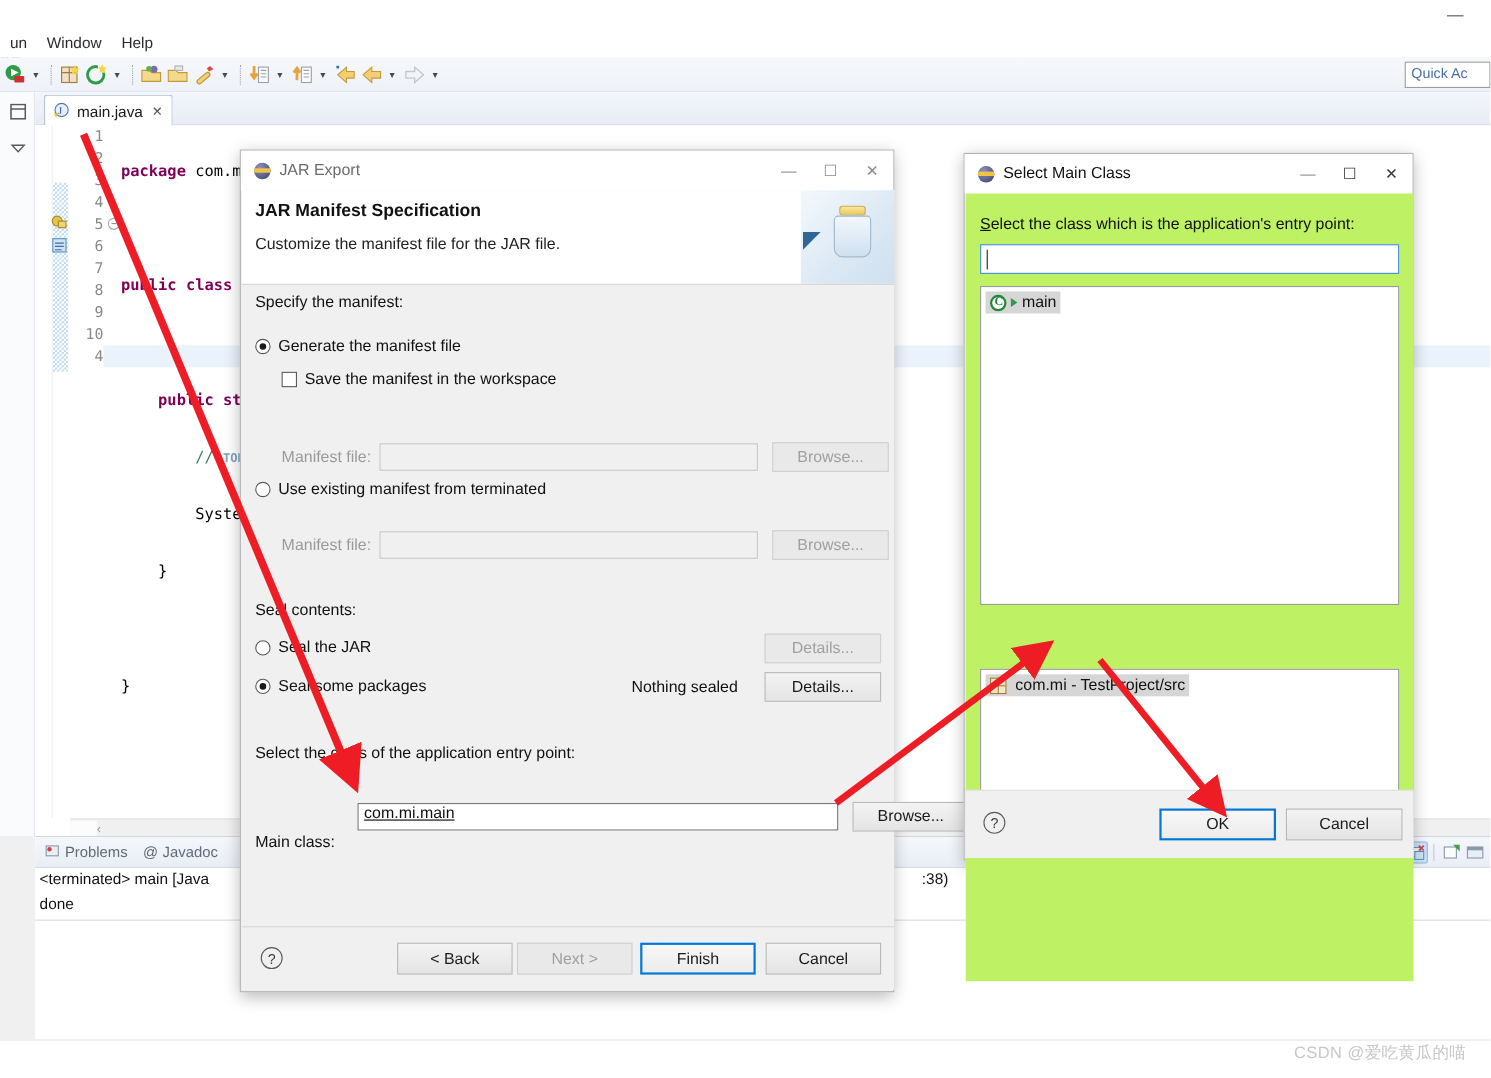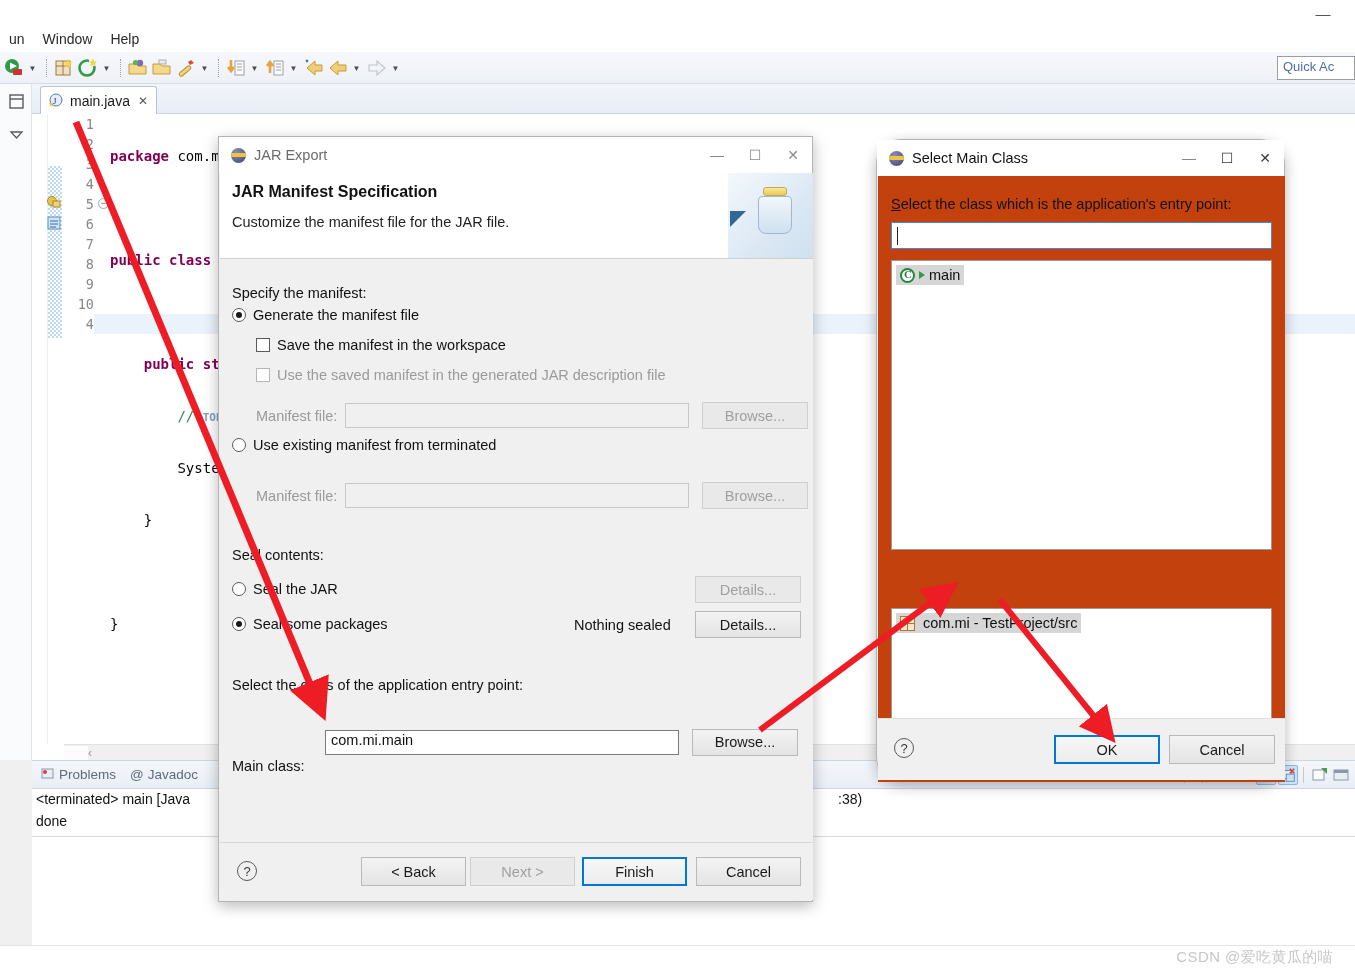--- a/index.html
+++ b/index.html
@@ -294,22 +294,22 @@
     width: 20px; height: 20px; border: 1.5px solid #5a5a5a; border-radius: 50%;
     display:flex; align-items:center; justify-content:center;
     font-size: 13px; color: #3a3a3a;
   }
   .jar-footer {
     position: absolute; left: 1px; bottom: 1px; width: 593px; height: 58px;
     background: #f0f0f0; border-top: 1px solid #d8d8d8;
   }
 
   
-  #select-main { left: 876px; top: 139px; width: 409px; height: 643px; border-radius: 25px; }
-  .smc-body { position: absolute; left: 1px; top: 36px; width: 407px; height: 606px; background:#c2410c; }
+  #select-main { left: 876px; top: 139px; width: 409px; height: 643px; }
+  .smc-body { position: absolute; left: 1px; top: 36px; width: 407px; height: 716px; background:#bef264; }
   .smc-prompt { position: absolute; left: 13px; top: 20px; font-size: 14.5px; color: #111; }
   .smc-prompt u { text-decoration: underline; }
   .smc-input {
     position: absolute; left: 13px; top: 46px; width: 381px; height: 27px;
     background: #fff; border: 1px solid #3c8ad9;
   }
   .smc-caret {
     position: absolute; left: 5px; top: 4px; width: 1px; height: 18px; background: #222;
   }
   .smc-list {
@@ -667,38 +667,34 @@
         <div class="jar-bottle">
           <div class="lid"></div>
             <div class="body"></div>
         </div>
         <div class="jar-arrow"></div>
       </div>
     </div>
 
     <div class="jar-body">
 
-      <div class="row" style="left:12px;top:26px;justify-content:center;">
+      <div class="row" style="left:12px;top:8px;justify-content:center;">
         <span class="lbl">Specify the manifest:</span>
       </div>
 
       <div class="row" style="left:12px;top:48px;">
         <span class="radio on"></span>
         <span class="lbl">Generate the manifest file</span>
       </div>
 
       <div class="row" style="left:36px;top:78px;">
         <span class="checkbox"></span>
         <span class="lbl">Save the manifest in the workspace</span>
       </div>
 
-      <div class="row" style="left:36px;top:108px;">
-        <span class="checkbox dim"></span>
-        <span class="lbl dim">Use the saved manifest in the generated JAR description file</span>
-      </div>
 
       <div class="row" style="left:36px;top:143px;">
         <span class="lbl dim" style="width:82px;">Manifest file:</span>
         <span class="tfield" style="width:344px;">
           <span class="tfield-inner"></span>
         </span>
         <span class="btn disabled" style="width:106px;margin-left:6px;">Browse...</span>
       </div>
 
       <div class="row" style="left:12px;top:178px;">
@@ -730,21 +726,21 @@
       </div>
       <span class="lbl" style="position:absolute;left:354px;top:358px;">Nothing sealed</span>
       <span class="btn" style="position:absolute;left:475px;top:352px;width:106px;">Details...</span>
 
       <div class="row" style="left:12px;top:418px;">
         <span class="lbl">Select the class of the application entry point:</span>
       </div>
 
       <div class="row" style="left:12px;top:451px;">
         <span class="lbl" style="width:86px;margin-top:48px;">Main class:</span>
-        <span class="tfield enabled" style="width:354px;">
+        <span class="tfield enabled" style="width:437px;text-decoration:underline;">
           <span class="tfield-inner">com.mi.main</span>
         </span>
         <span class="btn" style="width:106px;margin-left:6px;">Browse...</span>
       </div>
     </div>
 
     <div class="jar-footer">
       <span class="help-ico" style="position:absolute;left:17px;top:18px;">?</span>
       <span class="btn" style="position:absolute;left:141px;top:14px;width:105px;height:29px;">&lt; Back</span>
       <span class="btn disabled" style="position:absolute;left:250px;top:14px;width:105px;height:29px;">Next &gt;</span>

